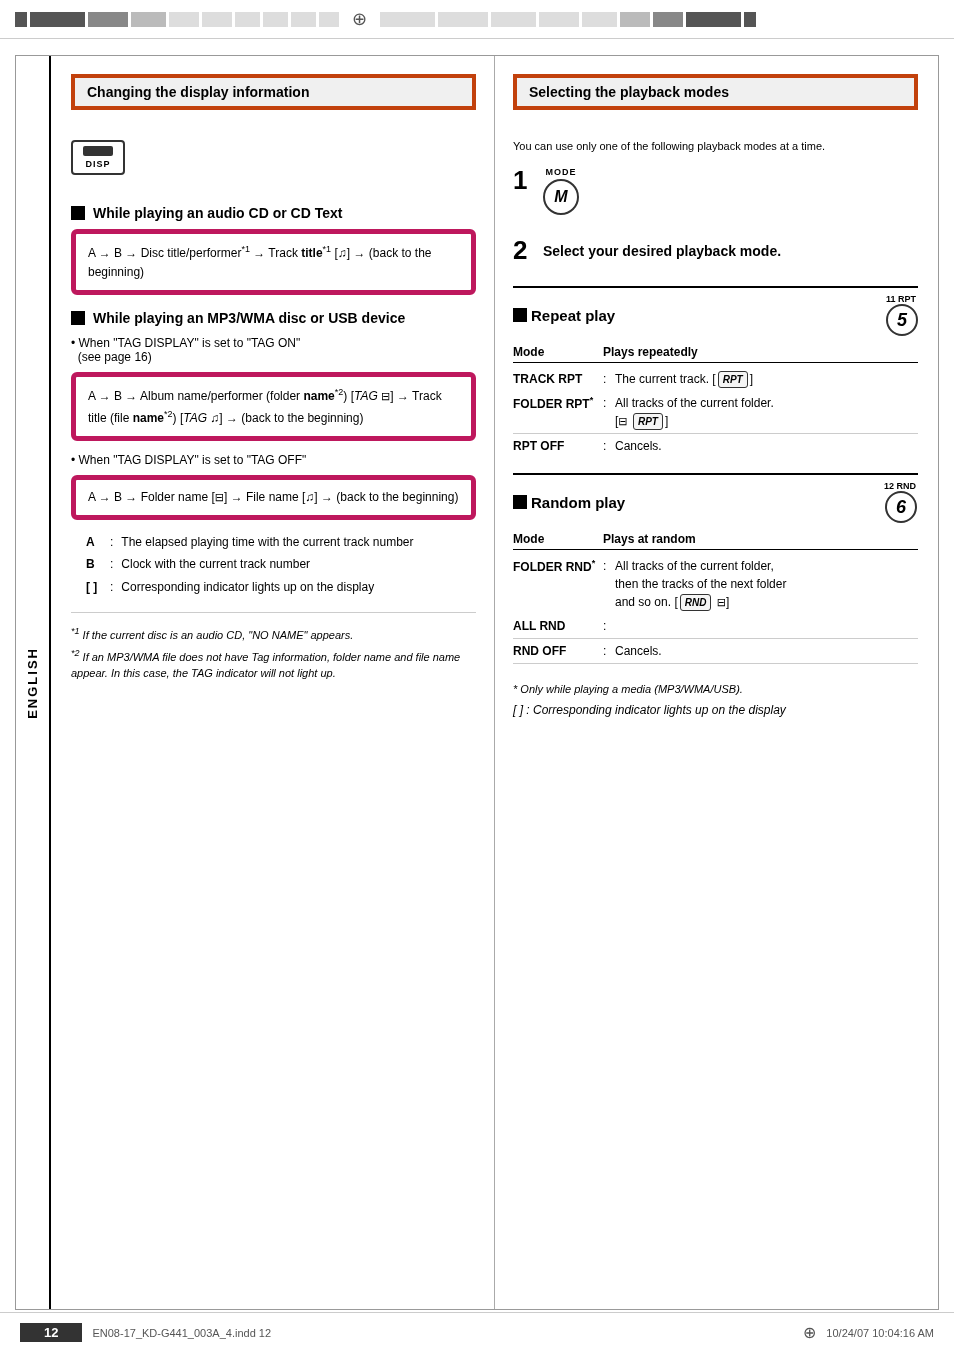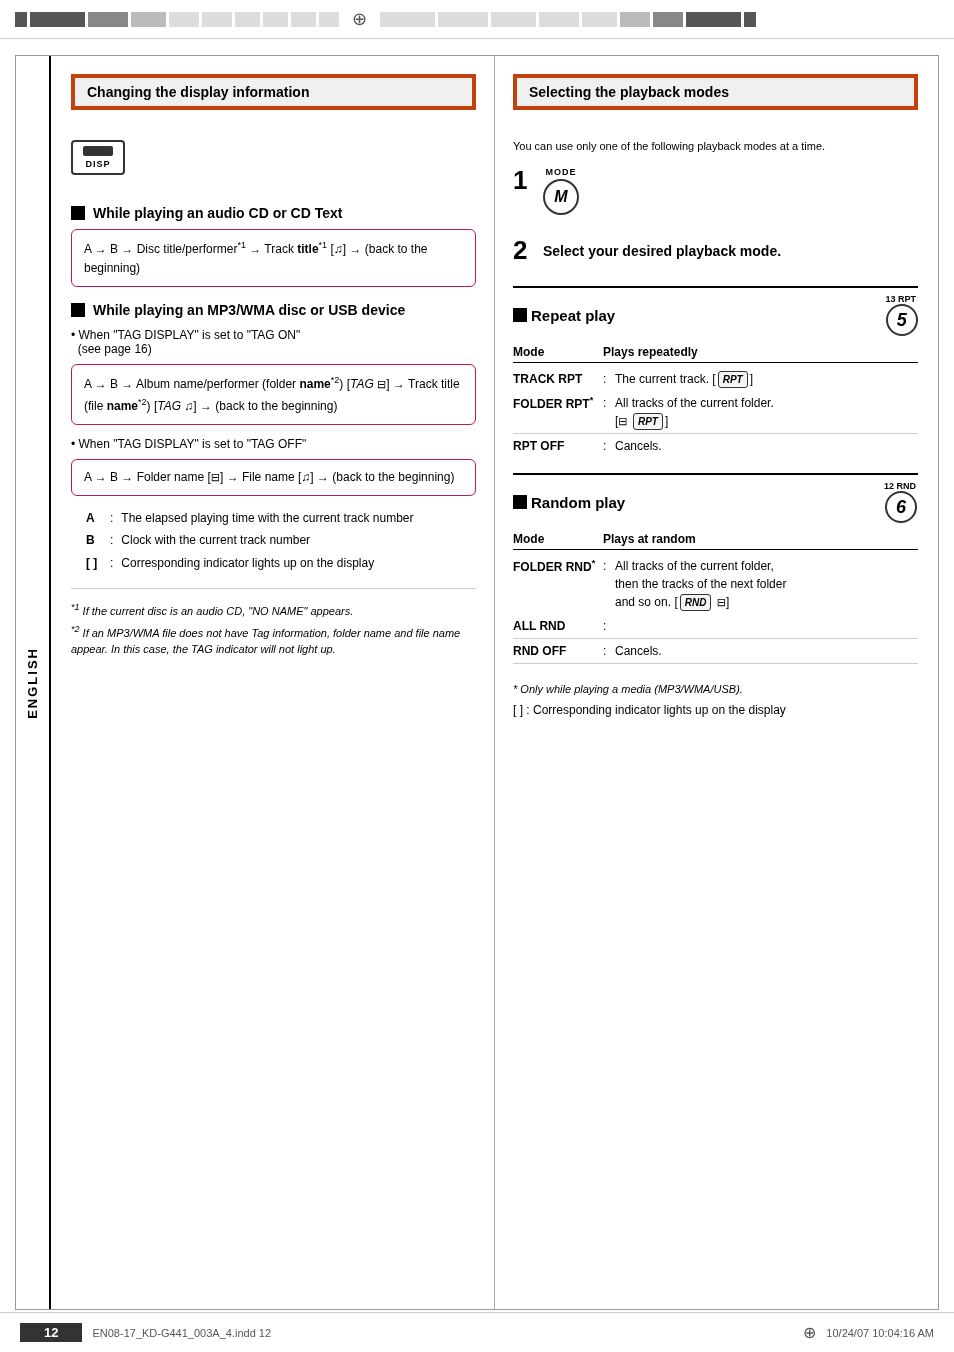--- a/index.html
+++ b/index.html
@@ -62,21 +62,21 @@
     .disp-button-inner {
       width: 30px;
       height: 10px;
       background: #333;
       border-radius: 2px;
       margin-bottom: 3px;
     }
 
     
     .flow-box {
-      border: 1px solid #be185d;
+      border: 5px solid #be185d;
       border-radius: 6px;
       padding: 8px 12px;
       font-size: 12px;
       margin-bottom: 12px;
       line-height: 1.6;
     }
 
     
     .arrow { font-weight: normal; }
 
@@ -197,20 +197,21 @@
     .asterisk-note {
       font-size: 11px;
       font-style: italic;
       margin: 8px 0;
     }
 
     
     .bracket-note {
       font-size: 12px;
       margin: 8px 0 4px 0;
+      font-style: italic;
     }
 
     
     .bottom-bar {
       position: absolute;
       bottom: 0;
       left: 0;
       right: 0;
       height: 40px;
       border-top: 1px solid #ccc;
@@ -478,21 +479,21 @@
         <div class="step2-text" style="padding-top:6px;">Select your desired playback mode.</div>
       </div>
 
       <div class="mode-section">
         <div class="mode-header">
           <div class="mode-title-row">
             <div class="black-square"></div>
             <span style="font-weight:bold; font-size:15px;">Repeat play</span>
           </div>
           <div style="display:flex; flex-direction:column; align-items:center;">
-            <div style="font-size:9px; font-weight:bold; align-self:flex-end; margin-right:2px;">13  RPT</div>
+            <div style="font-size:9px; font-weight:bold; align-self:flex-end; margin-right:2px;">11  RPT</div>
             <div class="badge-circle">5</div>
           </div>
         </div>
 
         <div class="table-header-row">
           <div class="col-mode">Mode</div>
           <div class="col-plays">Plays repeatedly</div>
         </div>
 
         <div class="table-data-row">

